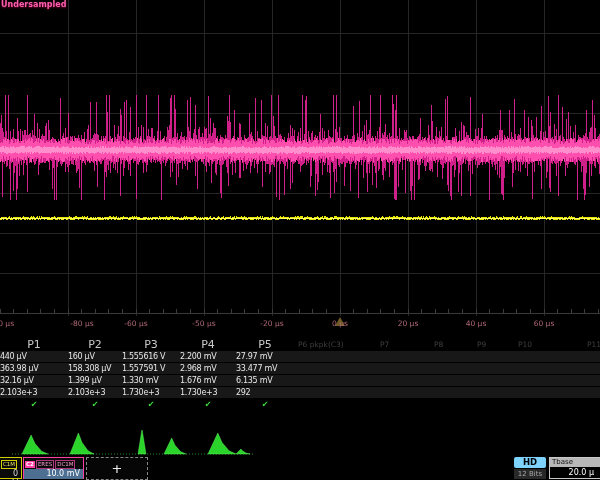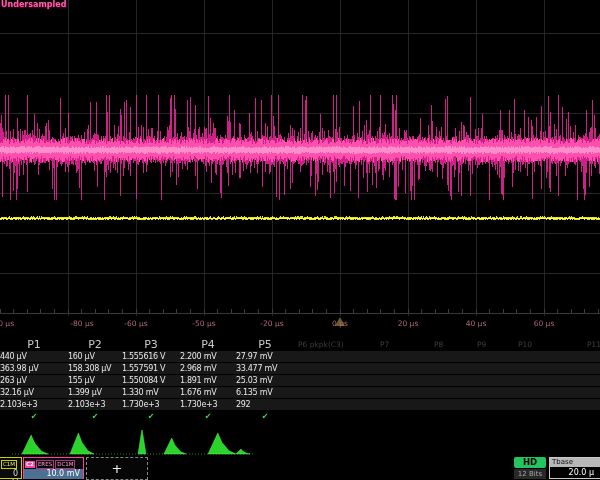--- a/index.html
+++ b/index.html
@@ -29,21 +29,21 @@
   .brow1{height:10px;display:flex;align-items:center;gap:1px;padding:1px 1px 0 1px;}
   .brow2{height:10px;font-size:8px;line-height:10px;text-align:right;padding-right:3px;}
   .badge{font-size:5.5px;line-height:7px;height:7px;padding:0 1px;white-space:nowrap;}
   .b-c1{border:1px solid #cfcf00;color:#e8e860;}
   .b-c2tag{background:#ff3fa4;color:#fff;font-weight:bold;}
   .b-c2o{border:1px solid #b0357e;color:#ff9fd0;}
   .c1val{color:#ddd;}
   .c2val{color:#fff;}
   .add-box{position:absolute;left:86px;top:0;width:60px;height:21px;border:1px dashed #888;
            color:#eee;font-size:13px;text-align:center;line-height:21px;background:#060606;}
-  .hd-badge{position:absolute;left:514px;top:0;width:32px;height:11px;background:#22c55e;color:#000;
+  .hd-badge{position:absolute;left:514px;top:0;width:32px;height:11px;background:#7dd3fc;color:#000;
            font-size:8.5px;font-weight:bold;text-align:center;line-height:11px;border-radius:2px;}
   .hd-bits{position:absolute;left:514px;top:12px;width:32px;height:10px;background:#282828;color:#a8a8a8;
            font-size:7px;text-align:center;line-height:10px;}
   .tbase-box{position:absolute;left:549px;top:0;width:60px;height:22px;border:1px solid #c8c8c8;
            box-sizing:border-box;background:#000;}
   .tbase-head{height:9px;background:#b8b8b8;color:#111;font-size:7px;line-height:9px;padding-left:2px;}
   .tbase-val{height:11px;color:#fff;font-size:8px;line-height:11px;text-align:right;padding-right:14px;}
 </style>
 </head>
 <body>
@@ -159,27 +159,20 @@
         <div class="vcell" style="width: 58px;">27.97 mV</div>
       </div>
       <div class="mrow vrow">
         <div class="vcell" style="width: 68px;">363.98 µV</div>
         <div class="vcell" style="width: 54px;">158.308 µV</div>
         <div class="vcell" style="width: 58px;">1.557591 V</div>
         <div class="vcell" style="width: 56px;">2.968 mV</div>
         <div class="vcell" style="width: 58px;">33.477 mV</div>
       </div>
       <div class="mrow vrow">
-        <div class="vcell" style="width: 68px;">263 µV</div>
-        <div class="vcell" style="width: 54px;">155 µV</div>
-        <div class="vcell" style="width: 58px;">1.550084 V</div>
-        <div class="vcell" style="width: 56px;">1.891 mV</div>
-        <div class="vcell" style="width: 58px;">25.03 mV</div>
-      </div>
-      <div class="mrow vrow">
         <div class="vcell" style="width: 68px;">32.16 µV</div>
         <div class="vcell" style="width: 54px;">1.399 µV</div>
         <div class="vcell" style="width: 58px;">1.330 mV</div>
         <div class="vcell" style="width: 56px;">1.676 mV</div>
         <div class="vcell" style="width: 58px;">6.135 mV</div>
       </div>
       <div class="mrow vrow">
         <div class="vcell" style="width: 68px;">2.103e+3</div>
         <div class="vcell" style="width: 54px;">2.103e+3</div>
         <div class="vcell" style="width: 58px;">1.730e+3</div>

